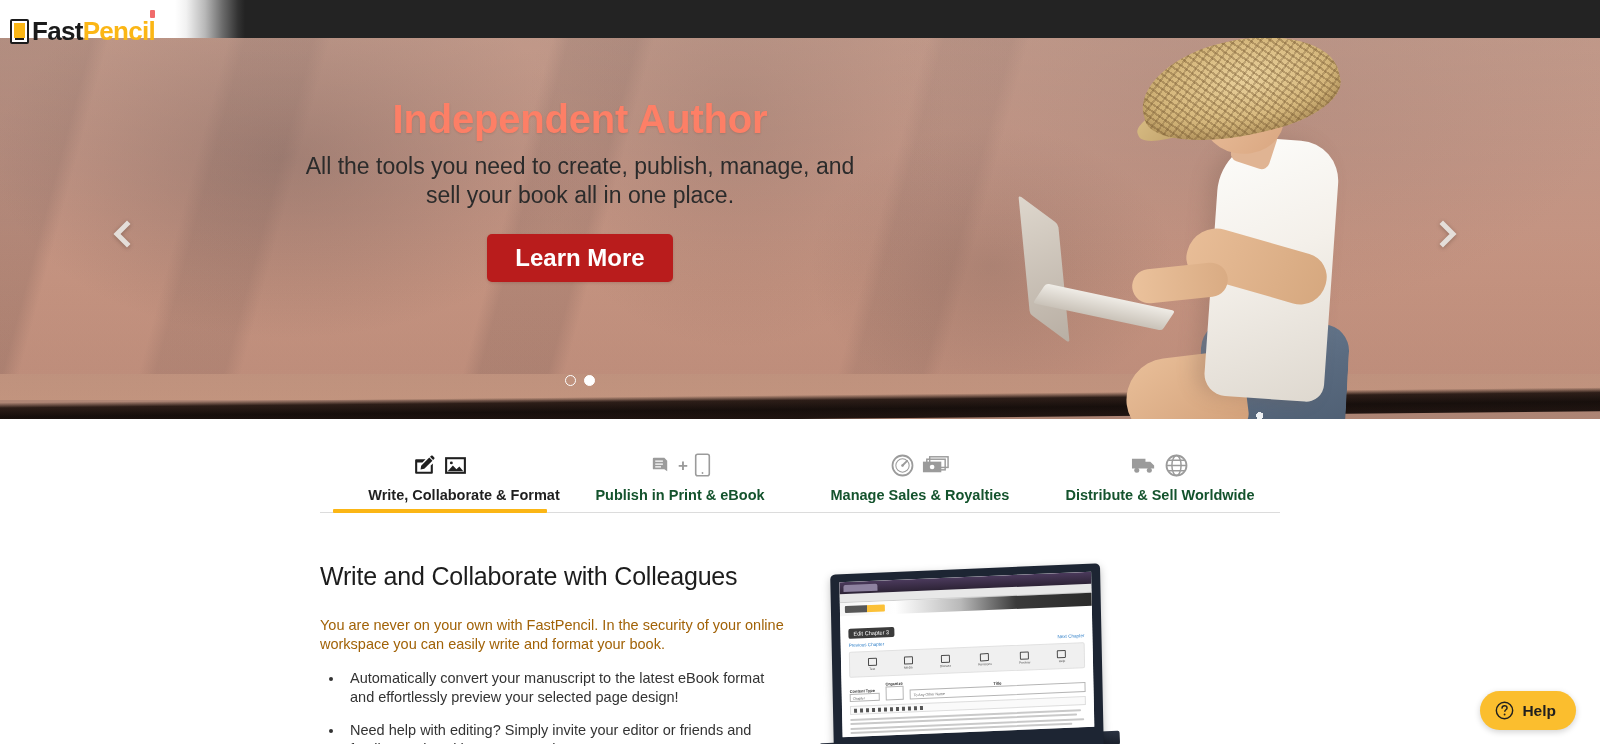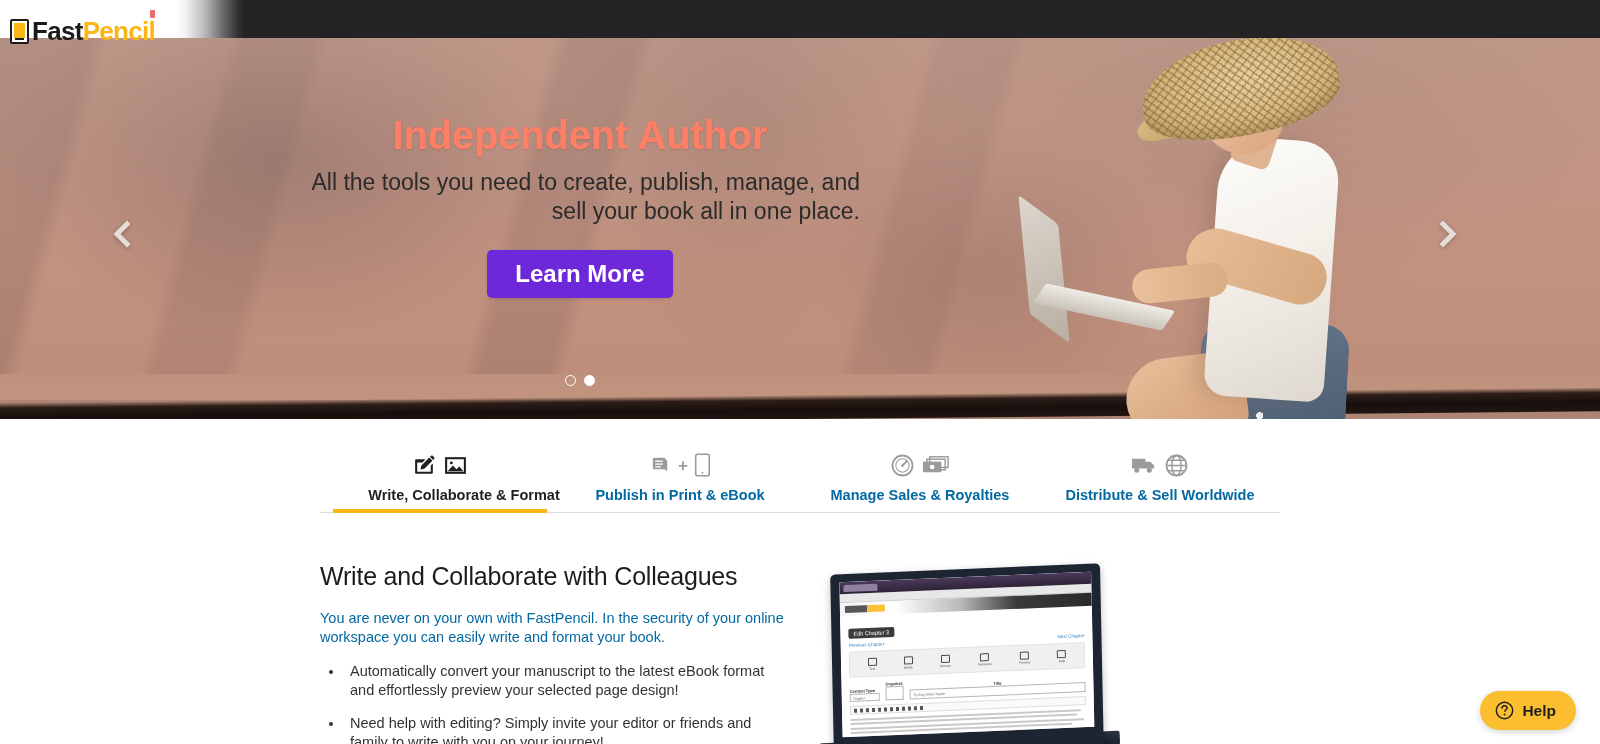--- a/index.html
+++ b/index.html
@@ -245,43 +245,43 @@
     width: 32px; height: 32px;
     cursor: pointer;
     z-index: 12;
     display: flex; align-items: center; justify-content: center;
   }
   .hero-arrow.left  { left: 106px; }
   .hero-arrow.right { right: 136px; }
   .hero-arrow svg { display: block; filter: drop-shadow(0 1px 2px rgba(60,40,30,0.35)); }
 
   .hero-content {
-    position: absolute; top: 16px; left: 0; width: 1160px; height: 444px;
+    position: absolute; top: 0; left: 0; width: 1160px; height: 444px;
     display: flex; flex-direction: column; align-items: center;
     padding-top: 96px;
     z-index: 10;
   }
   .hero-title {
     font-size: 40px; font-weight: bold;
     color: #fd7f66;
     letter-spacing: -0.2px;
     line-height: 46px;
     text-shadow: 0 1px 2px rgba(90,50,40,0.18);
   }
   .hero-sub {
     margin-top: 10px;
     font-size: 23px;
     color: #2b2b2b;
     line-height: 29px;
-    text-align: right;
+    text-align: center;
     max-width: 560px;
   }
   .btn-learn {
     margin-top: 24px;
-    background: #6d28d9;
+    background: #b91c1c;
     color: #ffffff;
     font-size: 24px; font-weight: bold;
     border: none; border-radius: 5px;
     padding: 10px 28px;
     cursor: pointer;
     font-family: "Liberation Sans", sans-serif;
     box-shadow: 0 1px 3px rgba(90,50,40,0.2);
   }
 
   .hero-dots {
@@ -316,21 +316,21 @@
     padding-bottom: 0px;
     position: relative;
   }
   .tab-icons {
     display: flex; align-items: center; justify-content: center;
     gap: 6px; height: 30px; margin-bottom: 7px;
   }
   .tab-icons svg { display: block; }
   .tab-label {
     font-size: 14.5px; font-weight: bold;
-    color: #0369a1;
+    color: #14532d;
     white-space: nowrap;
     padding-bottom: 9px;
   }
   .tab.active .tab-label { color: #1f1f1f; margin-left: 48px; }
   .tab-underline {
     position: absolute; bottom: -1px; left: 50%; transform: translateX(-50%);
     height: 4px; width: 0;
     background: transparent; border-radius: 1px;
   }
   .tab.active .tab-underline {
@@ -349,22 +349,22 @@
     width: 960px; height: 209px;
     display: flex; gap: 30px;
   }
   .panel-text { width: 470px; padding-top: 10px; }
   .panel-h {
     font-size: 25px; font-weight: normal;
     color: #1c1c1c; line-height: 31px;
     letter-spacing: -0.2px;
   }
   .panel-p {
-    margin-top: 17px;
-    font-size: 14.5px; color: #0369a1; line-height: 19px;
+    margin-top: 24px;
+    font-size: 14.5px; color: #a16207; line-height: 19px;
   }
   .panel-list { margin-top: 15px; padding-left: 24px; }
   .panel-list li {
     font-size: 14.5px; color: #333333; line-height: 19px;
     margin-bottom: 14px;
     padding-left: 6px;
   }
   .panel-list li::marker { font-size: 14px; }
 
   

